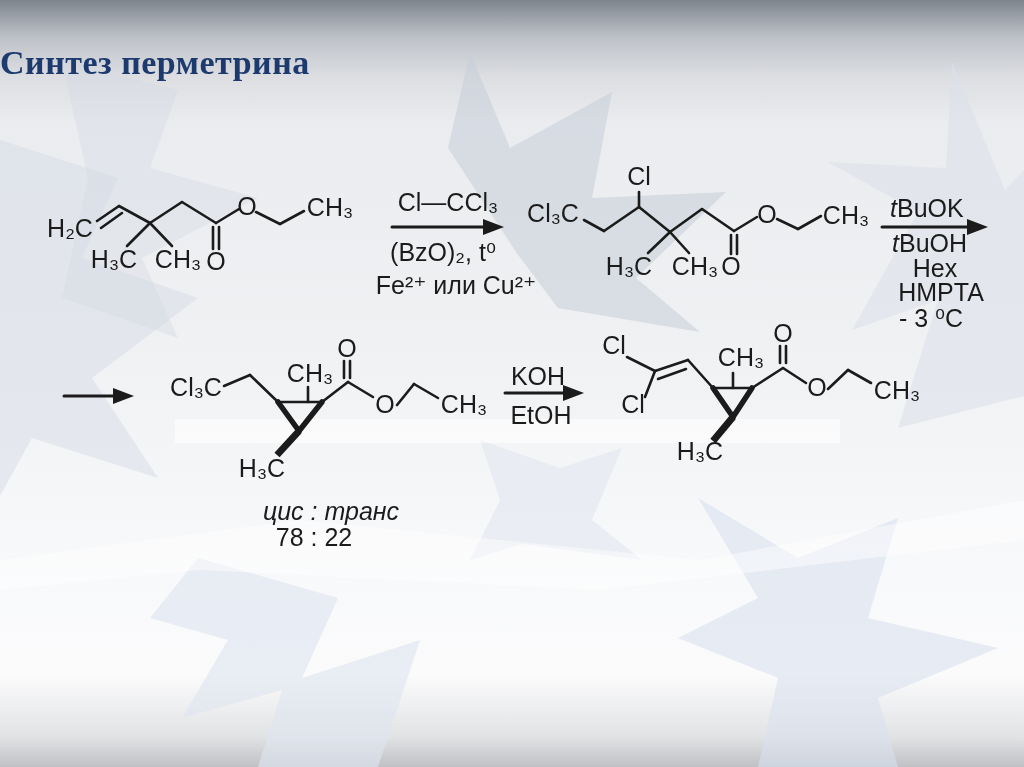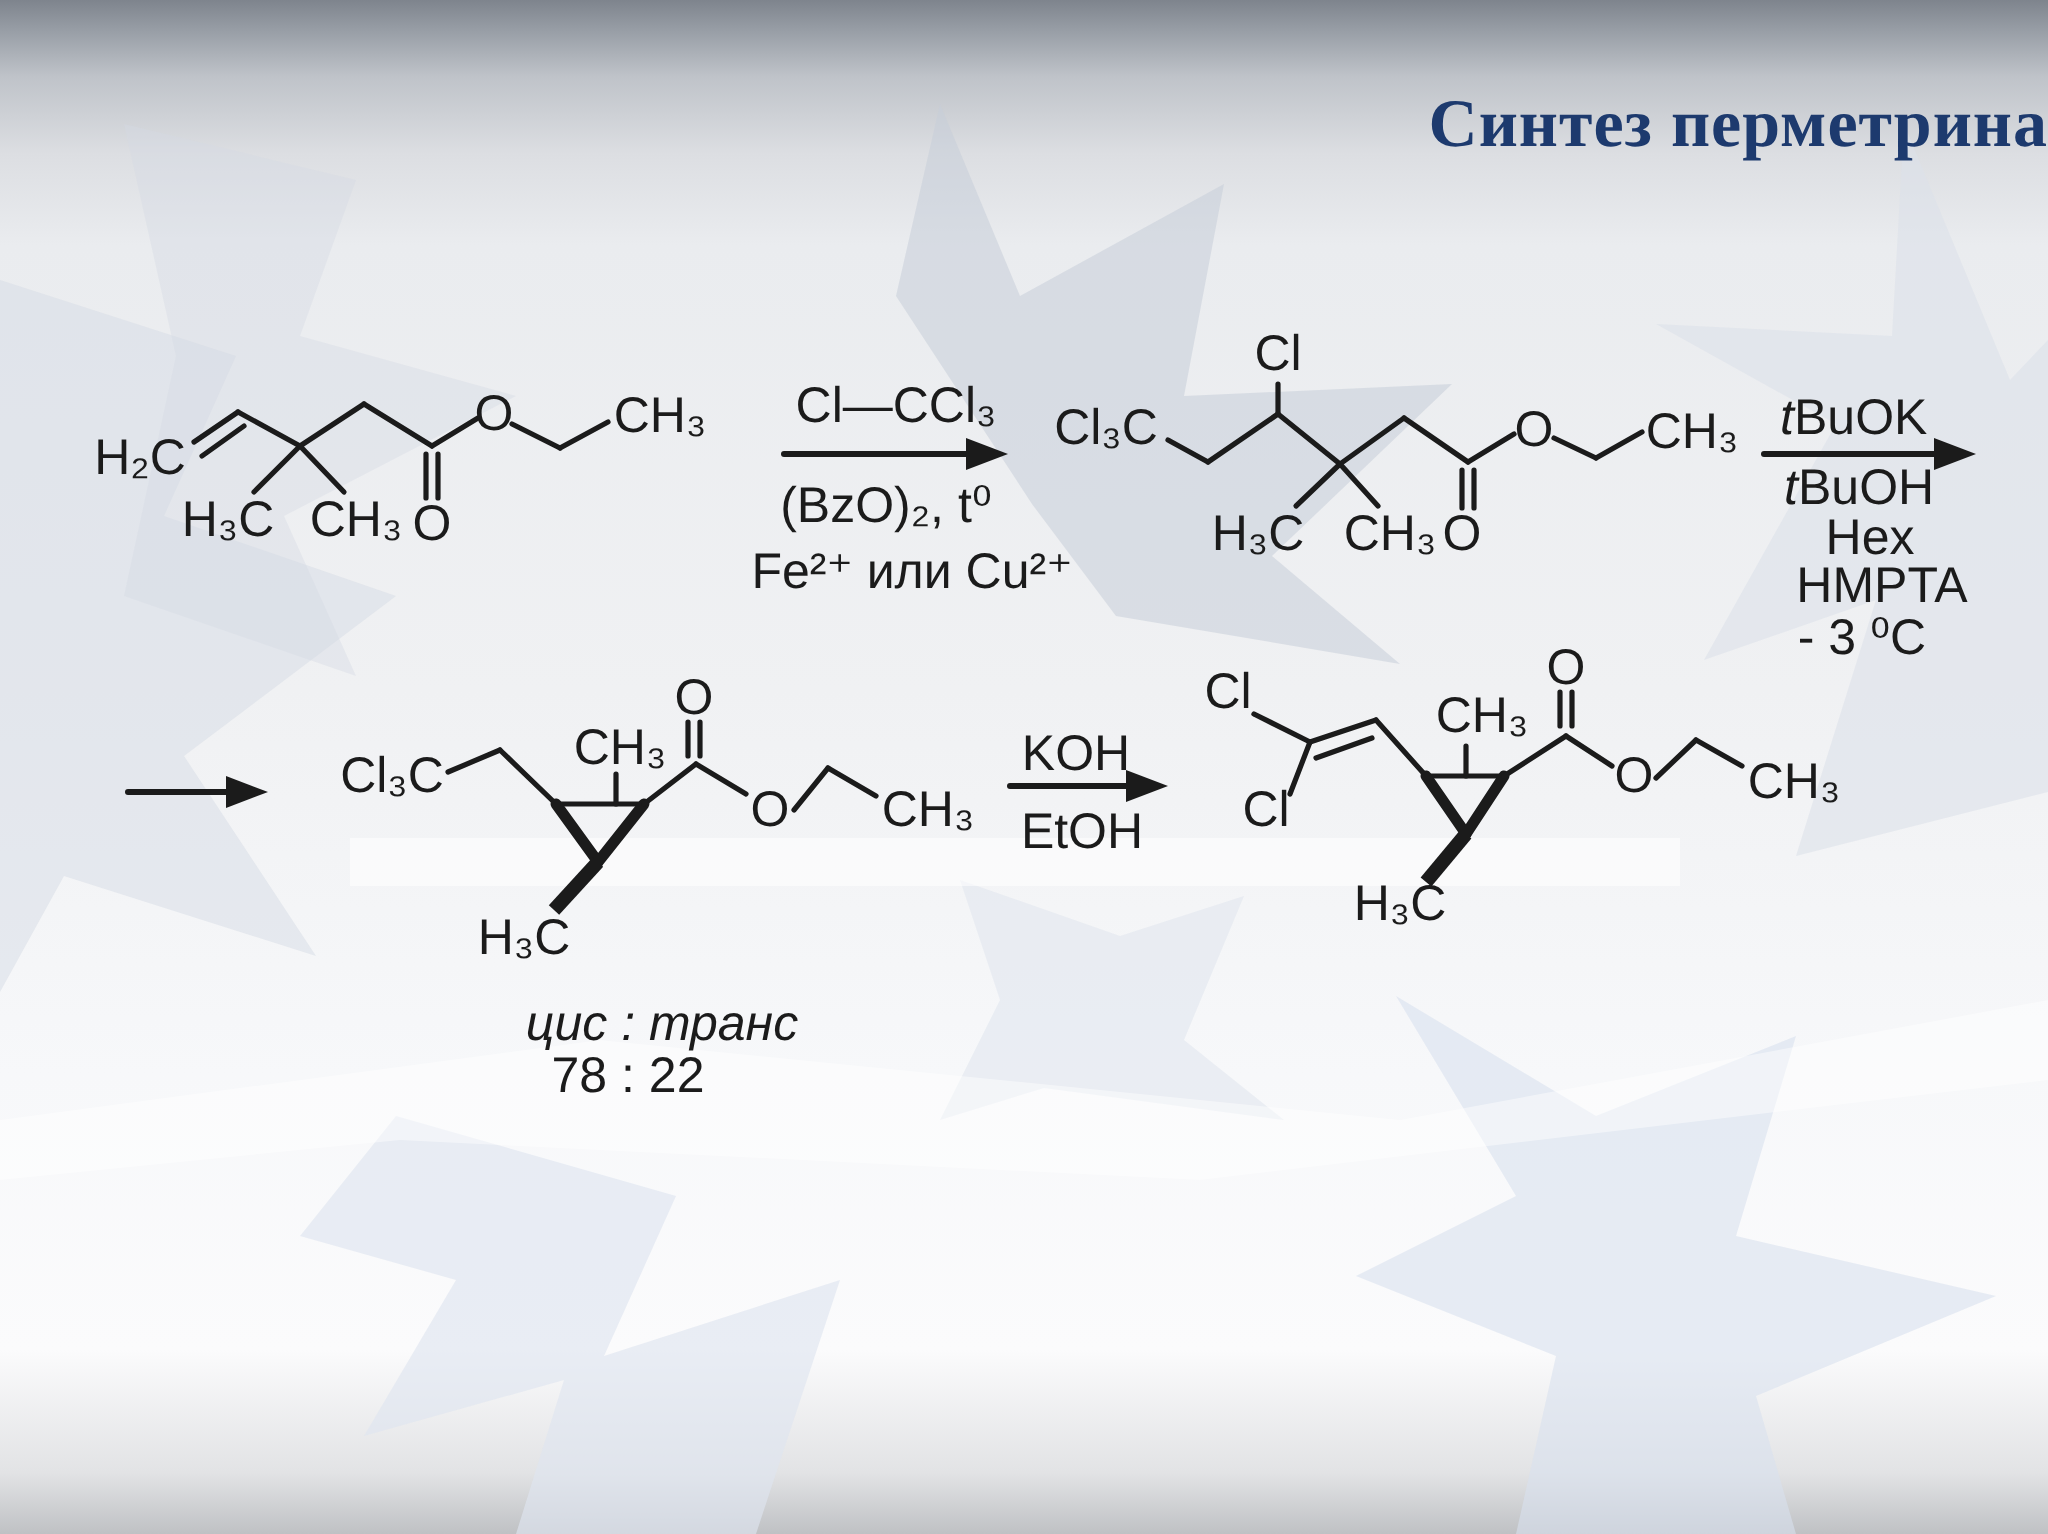--- a/index.html
+++ b/index.html
@@ -13,21 +13,21 @@
       #7e848d 0%, #989ea6 2%, #bfc3c9 5%, #dcdee2 10%, #eaecef 16%,
       #f0f1f3 45%, #f7f8fa 70%, #fbfbfc 88%, #e2e3e5 96%, #bfc1c4 100%);
   }
   .bg{position:absolute;left:0;top:0;}
   .band{
     position:absolute;left:175px;top:419px;width:665px;height:24px;
     background:rgba(255,255,255,0.55);
   }
   .title{
     position:absolute;top:44px;left:0;width:1024px;margin:0;
-    text-align:right;
+    text-align:left;
     font-family:"Liberation Serif","DejaVu Serif",serif;
     font-weight:bold;font-size:34px;letter-spacing:0.5px;
     color:#1d3a6e;
   }
   .scheme{position:absolute;left:0;top:0;}
   .scheme text{
     font-size:25px;fill:#1b1b1b;
     font-family:"Liberation Sans","DejaVu Sans",sans-serif;
   }
   .scheme text.it{font-style:italic;}

